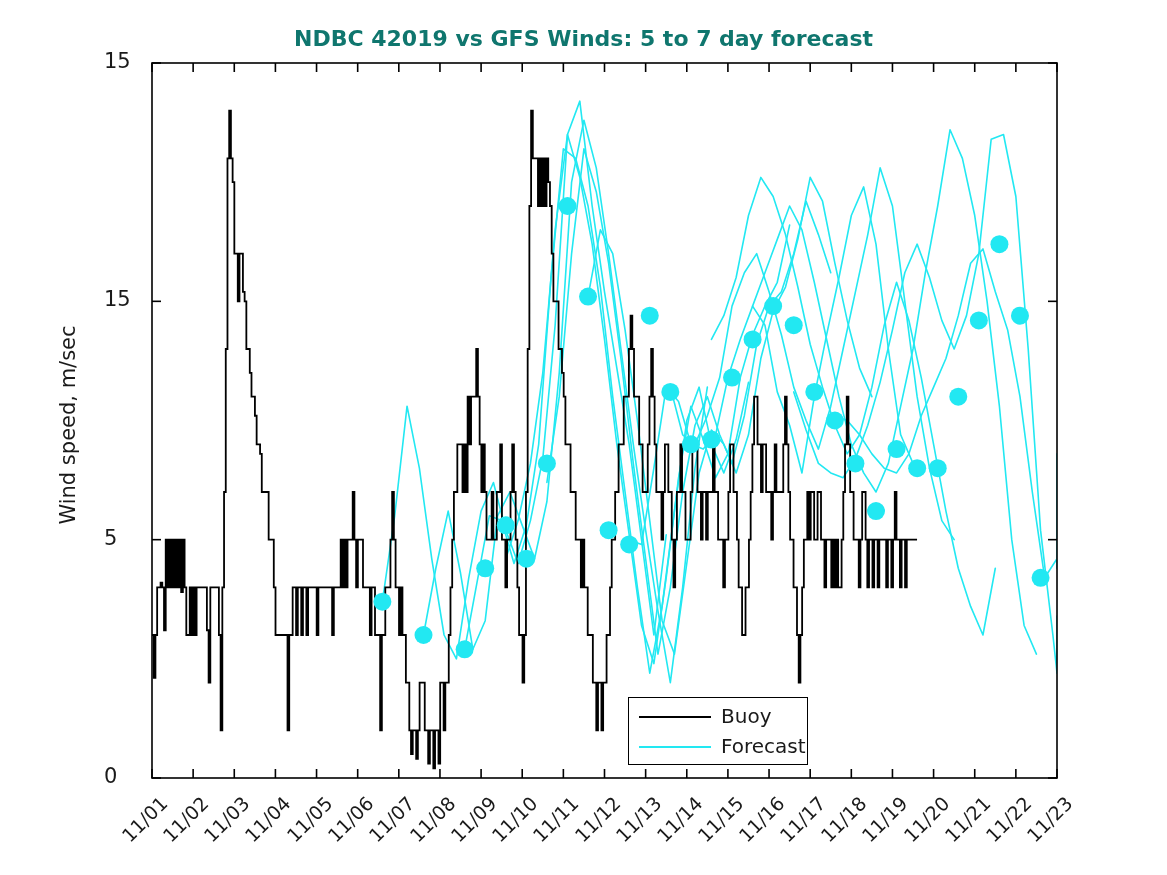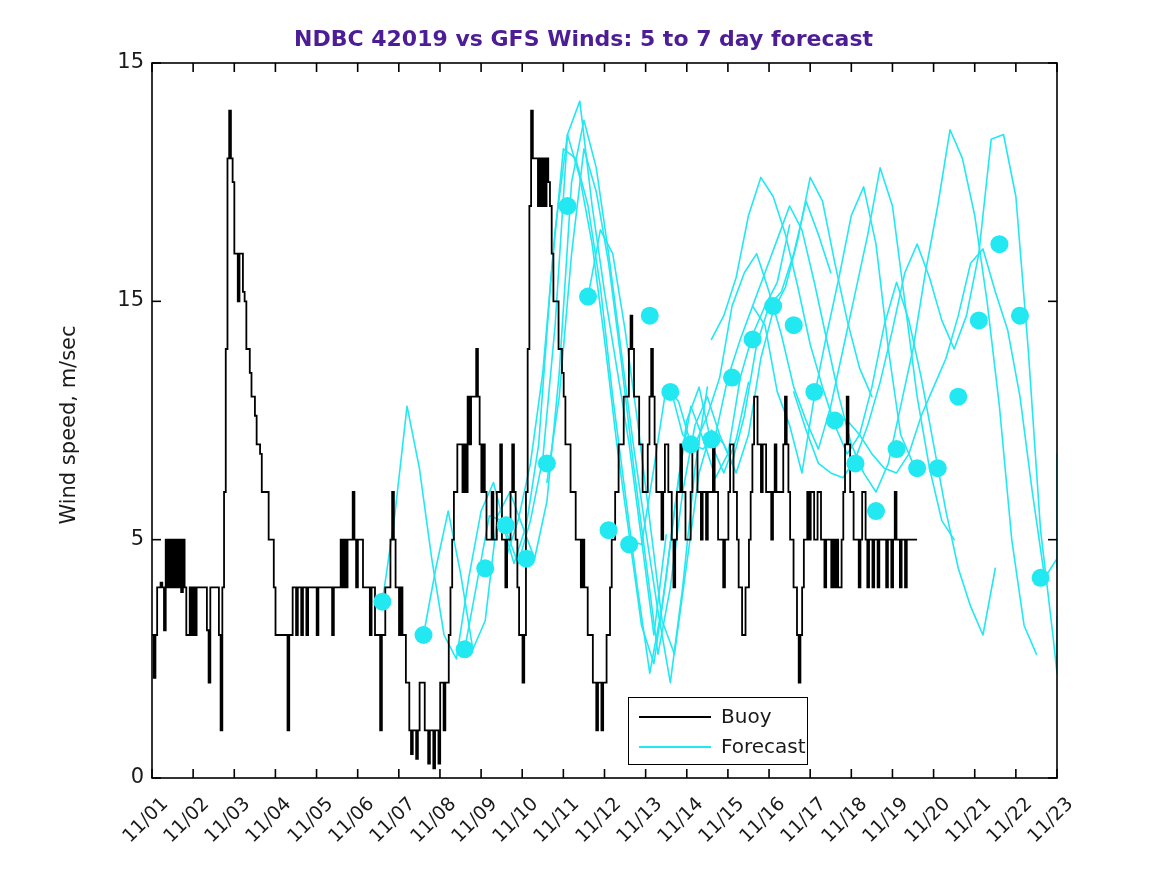--- a/index.html
+++ b/index.html
@@ -23,41 +23,41 @@
   }
   .chart-title {
     position: absolute;
     left: 0;
     top: 26px;
     width: 1167px;
     text-align: center;
     font-size: 22px;
     font-weight: bold;
     letter-spacing: 0px;
-    color: #4c1d95;
+    color: #0f766e;
     font-family: "DejaVu Sans", sans-serif;
   }
   .ylabel {
     position: absolute;
     left: -62px;
     top: 413px;
     width: 260px;
     text-align: center;
     font-size: 21px;
     color: #1a1a1a;
     transform: rotate(-90deg);
     transform-origin: 50% 50%;
     font-family: "DejaVu Sans", sans-serif;
     white-space: nowrap;
   }
   .ytick-label {
     position: absolute;
     right: 0;
     width: 40px;
-    text-align: right;
+    text-align: left;
     font-size: 21px;
     color: #1a1a1a;
     font-family: "DejaVu Sans", sans-serif;
   }
   .ytick-wrap {
     position: absolute;
     left: 104px;
     width: 40px;
     height: 0;
   }

